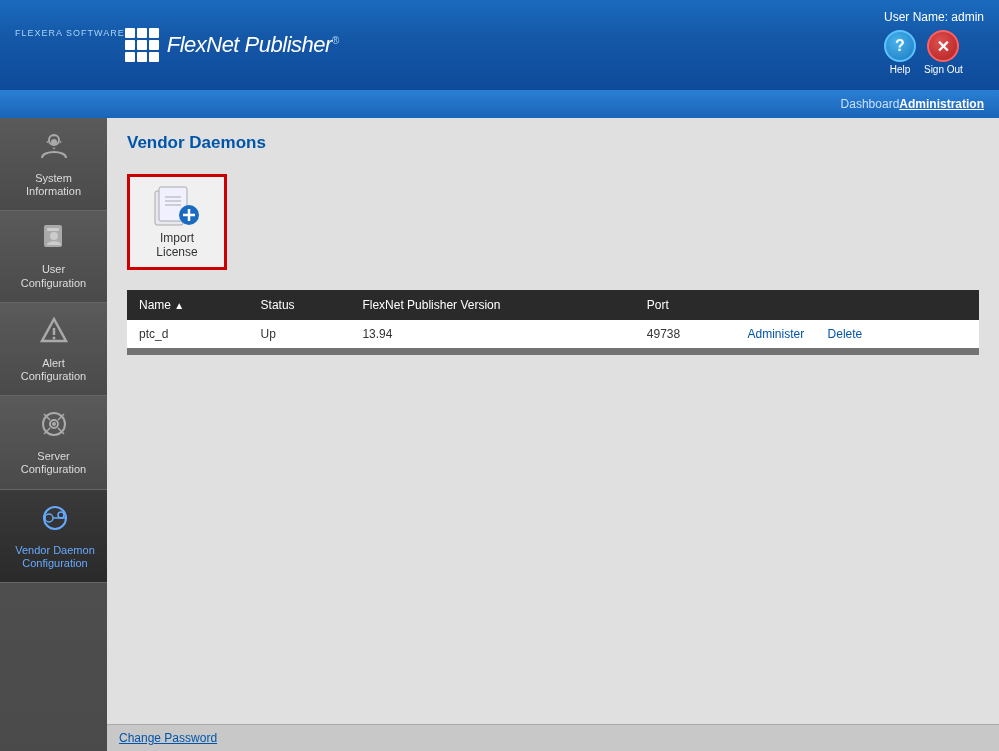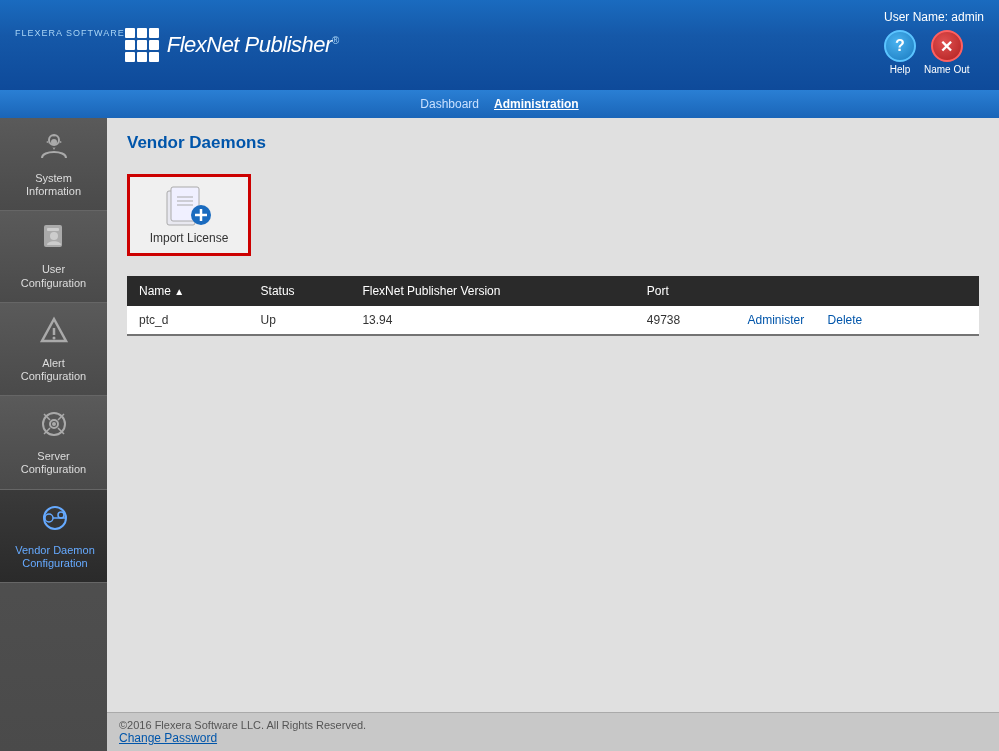--- a/index.html
+++ b/index.html
@@ -101,23 +101,22 @@
       color: white;
       font-size: 10px;
     }
 
     
     .nav-bar {
       background: linear-gradient(180deg, #2a7fd4 0%, #1a65b8 100%);
       height: 28px;
       display: flex;
       align-items: center;
-      justify-content: center;
+      justify-content: flex-end;
       padding: 0 15px;
-      gap: 15px;
     }
     .nav-link {
       color: #c8e0ff;
       font-size: 12px;
       text-decoration: none;
       cursor: pointer;
     }
     .nav-link.active {
       color: white;
       font-weight: bold;
@@ -189,21 +188,21 @@
       font-size: 17px;
       font-weight: bold;
       margin-bottom: 15px;
     }
 
     
     .import-license-btn {
       border: 3px solid #cc0000;
       background: #f0f0f0;
       padding: 8px;
-      width: 124px;
+      width: 100px;
       display: flex;
       flex-direction: column;
       align-items: center;
       cursor: pointer;
       margin-bottom: 20px;
       margin-top: 21px;
     }
     .import-license-icon {
       width: 52px;
       height: 42px;
@@ -226,21 +225,21 @@
       color: white;
     }
     .data-table thead th {
       padding: 8px 12px;
       text-align: left;
       font-size: 12px;
       font-weight: normal;
     }
     .data-table tbody tr {
       background: white;
-      border-bottom: 2px solid #737373;
+      border-bottom: 7px solid #737373;
     }
     .data-table tbody td {
       padding: 7px 12px;
       font-size: 12px;
       color: #333;
     }
     .sort-arrow {
       color: white;
       font-size: 10px;
     }
@@ -298,21 +297,21 @@
 
   <div class="header-right">
     <div class="user-info">User Name: admin</div>
     <div class="header-buttons">
       <div class="header-btn btn-help">
         <div class="header-btn-circle">?</div>
         <span class="header-btn-label">Help</span>
       </div>
       <div class="header-btn btn-signout">
         <div class="header-btn-circle">✕</div>
-        <span class="header-btn-label">Name Out</span>
+        <span class="header-btn-label">Sign Out</span>
       </div>
     </div>
   </div>
 </div>
 
 <div class="nav-bar">
   <a class="nav-link">Dashboard</a>
   <a class="nav-link active">Administration</a>
 </div>
 
@@ -438,18 +437,17 @@
       &nbsp;&nbsp;&nbsp;&nbsp;&nbsp;
       <a class="action-link">Delete</a>
     </td>
   </tr>
           </tbody>
       </table>
 
     </div>
 
     <div class="footer">
-      <div>©2016 Flexera Software LLC. All Rights Reserved.</div>
       <a class="footer-link">Change Password</a>
     </div>
   </div>
 
 </div>
 
 </body></html>

